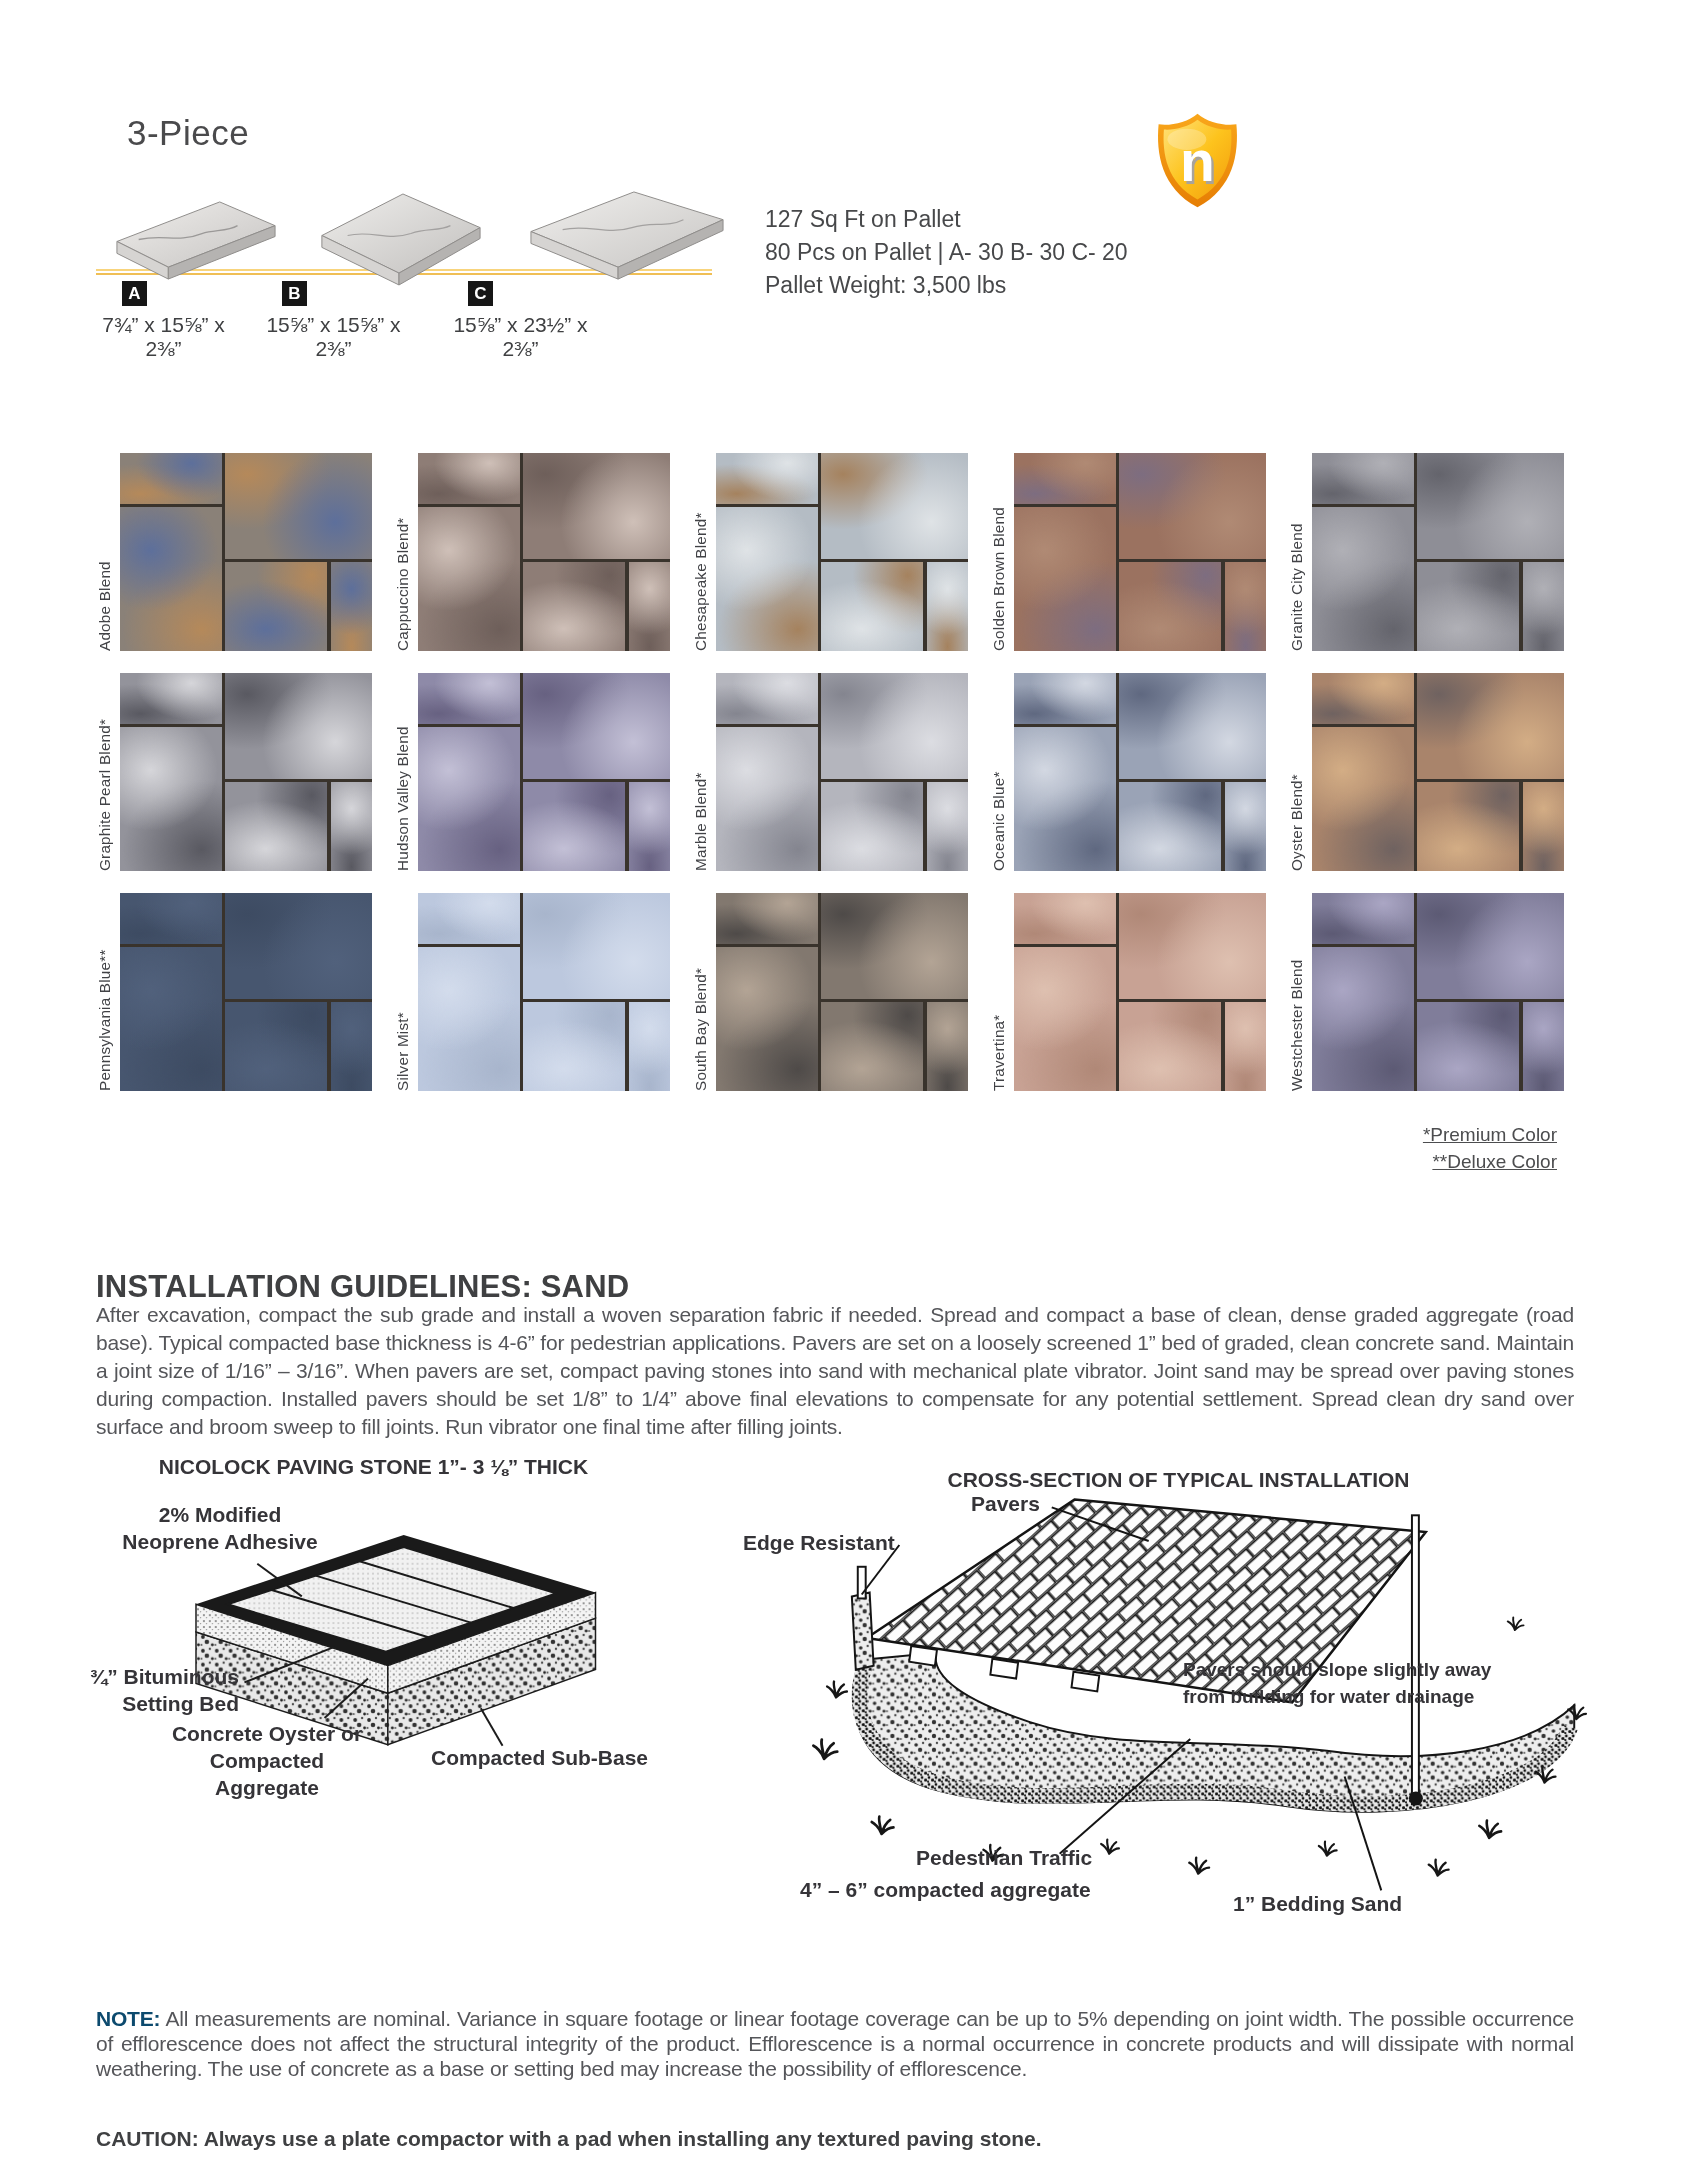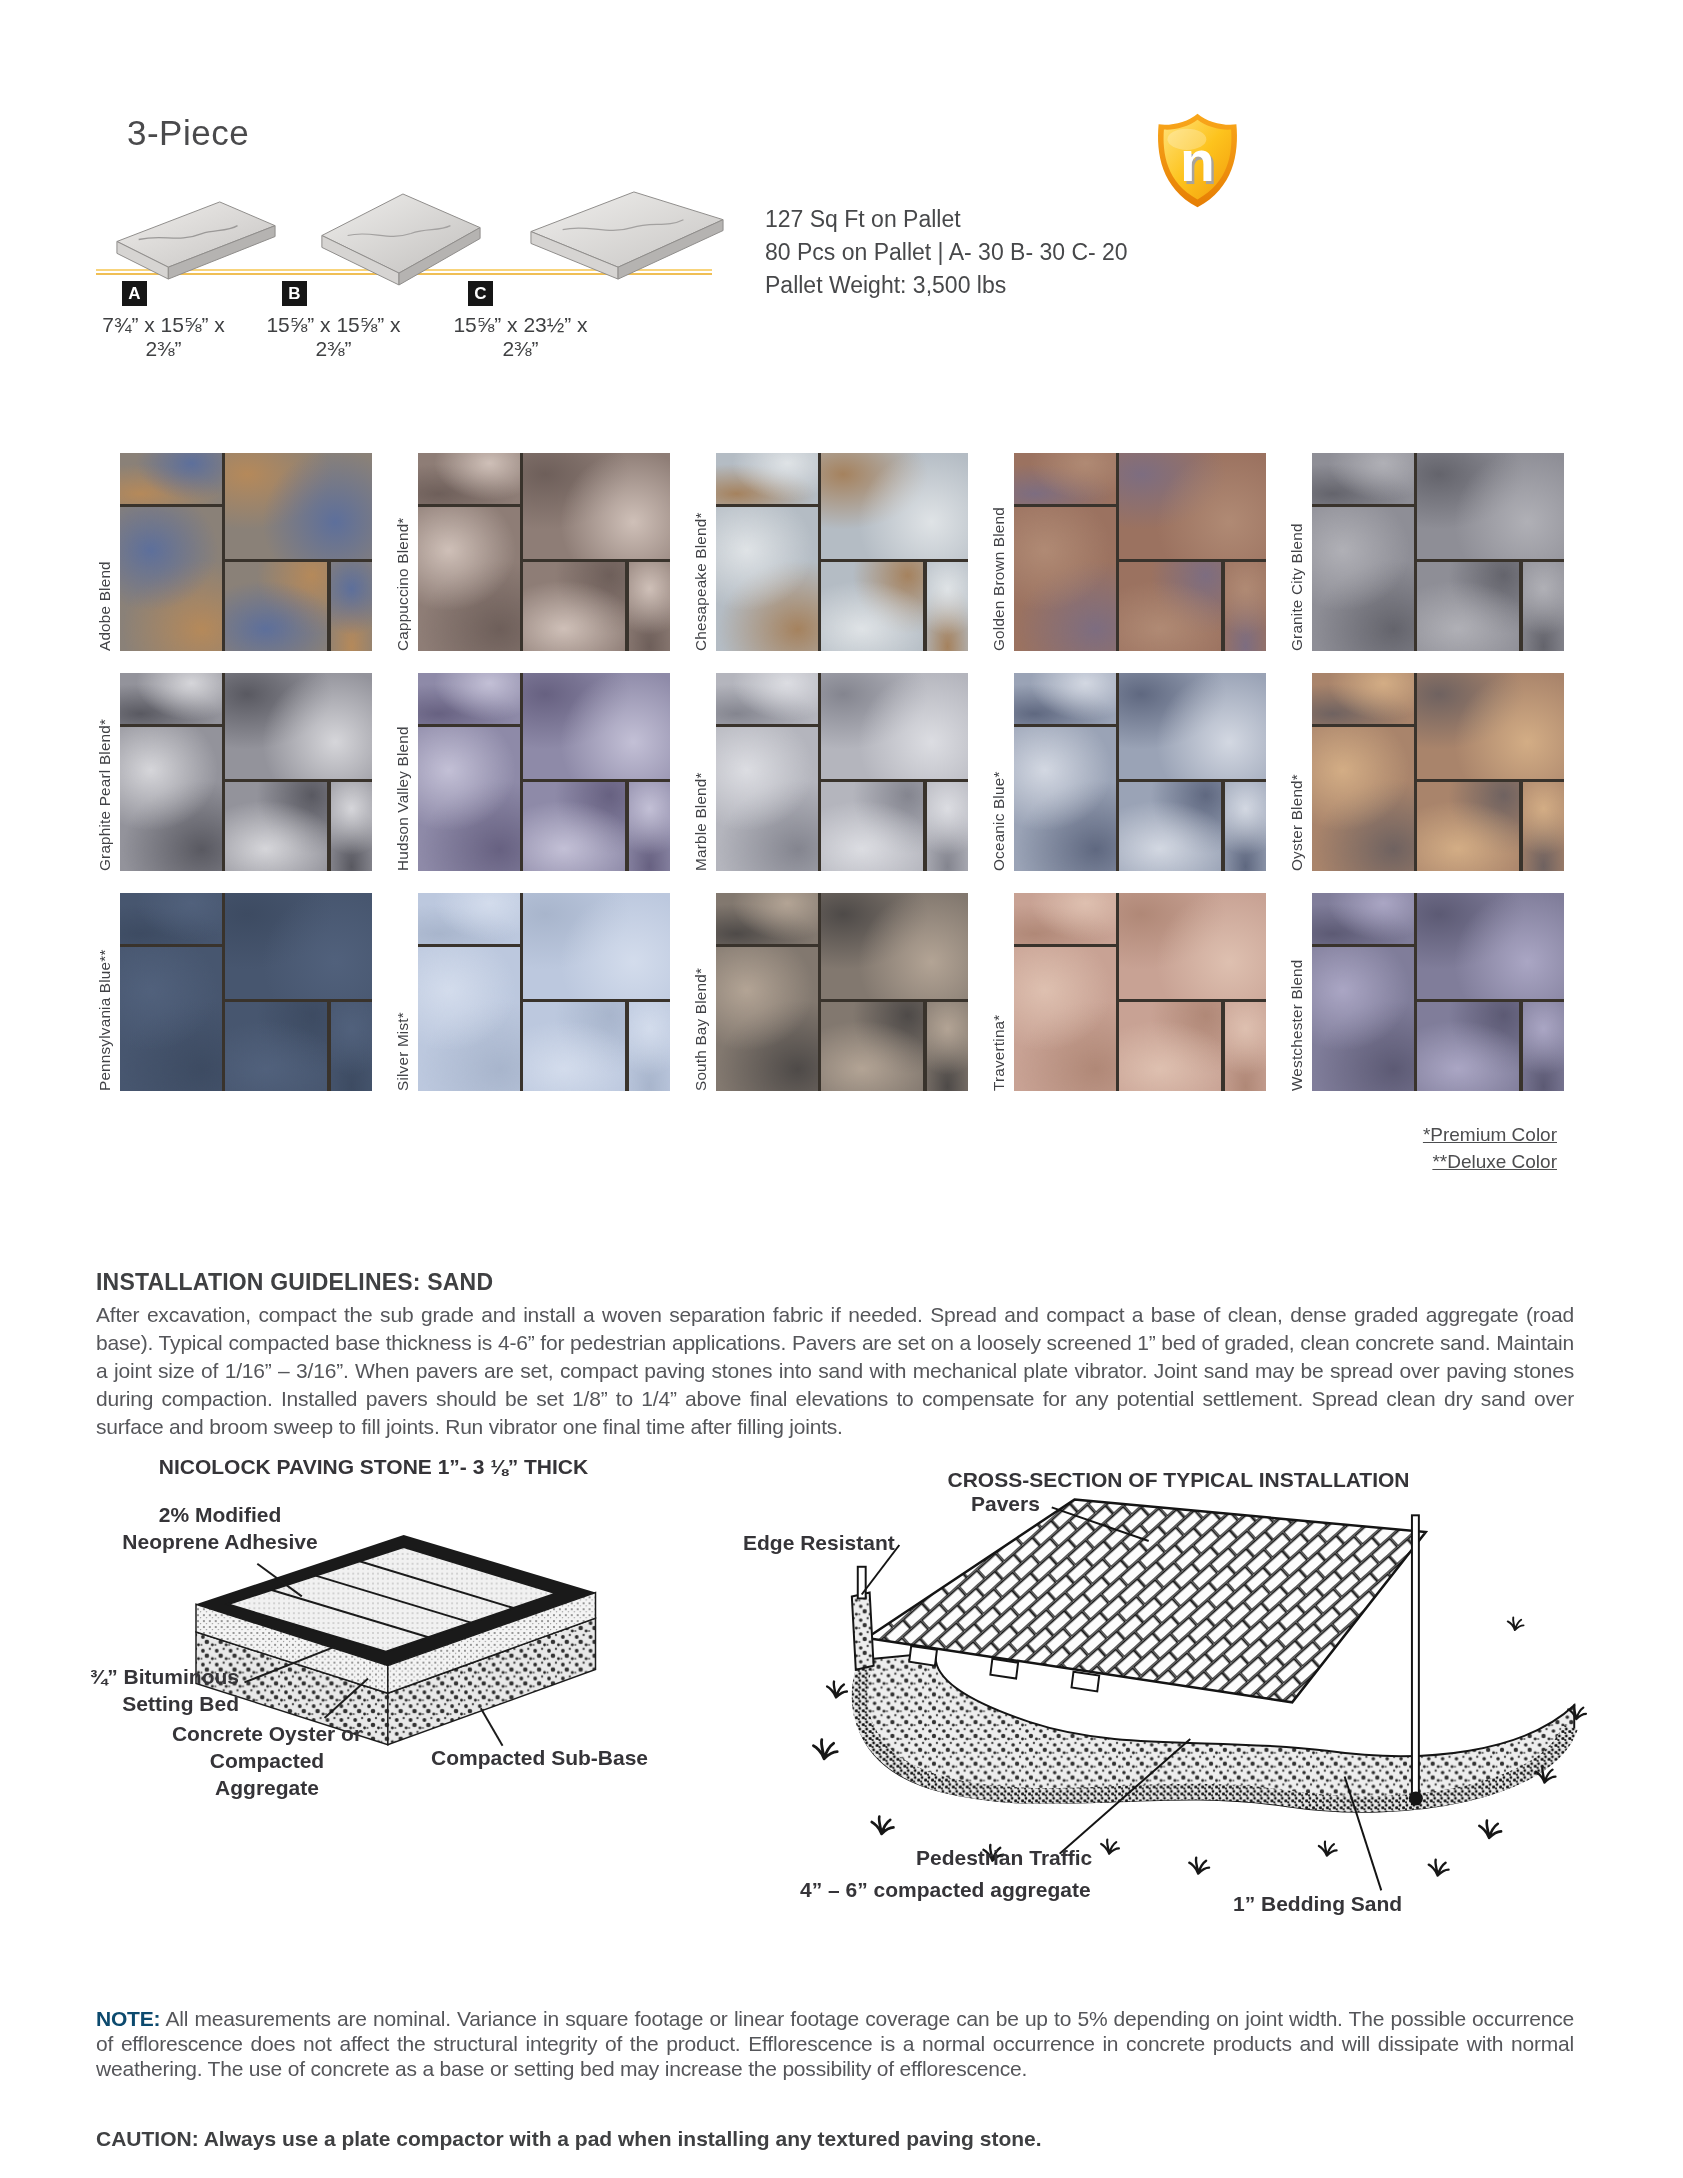--- a/index.html
+++ b/index.html
@@ -46,21 +46,21 @@
   .p3{background:radial-gradient(80% 110% at 75% 65%, var(--c2) 0%, rgba(0,0,0,0) 62%),
                radial-gradient(100% 90% at 15% 20%, var(--c3) 0%, rgba(0,0,0,0) 58%), var(--c1);}
   .p4{background:radial-gradient(120% 90% at 40% 75%, var(--c2) 0%, rgba(0,0,0,0) 60%),
                radial-gradient(90% 110% at 85% 15%, var(--c3) 0%, rgba(0,0,0,0) 60%), var(--c1);}
   .p5{background:radial-gradient(150% 80% at 50% 30%, var(--c2) 0%, rgba(0,0,0,0) 65%),
                radial-gradient(120% 120% at 50% 95%, var(--c3) 0%, rgba(0,0,0,0) 60%), var(--c1);}
 
   .color-notes { left:1188px; top:1121px; width:369px; text-align:right; font-size:19px; line-height:27px; color:#4c4d4f;text-decoration:underline; }
 
   
-  .inst-head { left:96px; top:1269px; font-size:23px; font-weight:700; color:#3f4042; letter-spacing:0.2px; }
+  .inst-head { left:96px; top:1269px; font-size:31px; font-weight:700; color:#3f4042; letter-spacing:0.2px; }
   .inst-body { left:96px; top:1301px; width:1478px; font-size:21px; line-height:28px;
                color:#55565a; text-align:justify; letter-spacing:-0.2px; }
 
   
   .diagram { color:#353438; }
   .dg-title { font-weight:700; font-size:21px; color:#353438; text-align:center; }
   .dg-label { position:absolute; font-weight:700; font-size:21px; color:#353438; line-height:27px; }
   .dg-label.small { font-size:19px; }
   .left-diagram  { left:89px;  top:1453px; width:569px; height:356px; }
   .right-diagram { left:733px; top:1450px; width:871px; height:475px; }
@@ -451,20 +451,24 @@
       <use href="#grassT" transform="translate(790,182) scale(0.8)"></use>
 
       <line x1="322" y1="58" x2="420" y2="92" stroke="#141414" stroke-width="2"></line>
       <line x1="168" y1="96" x2="130" y2="146" stroke="#141414" stroke-width="2"></line>
       <line x1="330" y1="408" x2="462" y2="292" stroke="#141414" stroke-width="2"></line>
       <line x1="655" y1="445" x2="618" y2="330" stroke="#141414" stroke-width="2"></line>
     </svg>
 
     <div class="dg-label" style="left:238px;top:40px">Pavers</div>
     <div class="dg-label" style="left:10px;top:79px">Edge Resistant</div>
+    <div class="dg-label small" style="left:450px;top:206px;width:327px">
+      <div>Pavers should slope slightly away</div>
+      <div>from building for water drainage</div>
+    </div>
     <div class="dg-label" style="left:183px;top:394px">Pedestrian Traffic</div>
     <div class="dg-label" style="left:67px;top:426px">4” – 6” compacted aggregate</div>
     <div class="dg-label" style="left:500px;top:440px">1” Bedding Sand</div>
   </div>
 
   <div class="abs note">
     <b>NOTE:</b>
     <span>All measurements are nominal. Variance in square footage or linear footage coverage can be up to 5% depending on joint width. The possible occurrence of efflorescence does not affect the structural integrity of the product. Efflorescence is a normal occurrence in concrete products and will dissipate with normal weathering. The use of concrete as a base or setting bed may increase the possibility of efflorescence.</span>
   </div>
   <div class="abs caution">CAUTION: Always use a plate compactor with a pad when installing any textured paving stone.</div>

